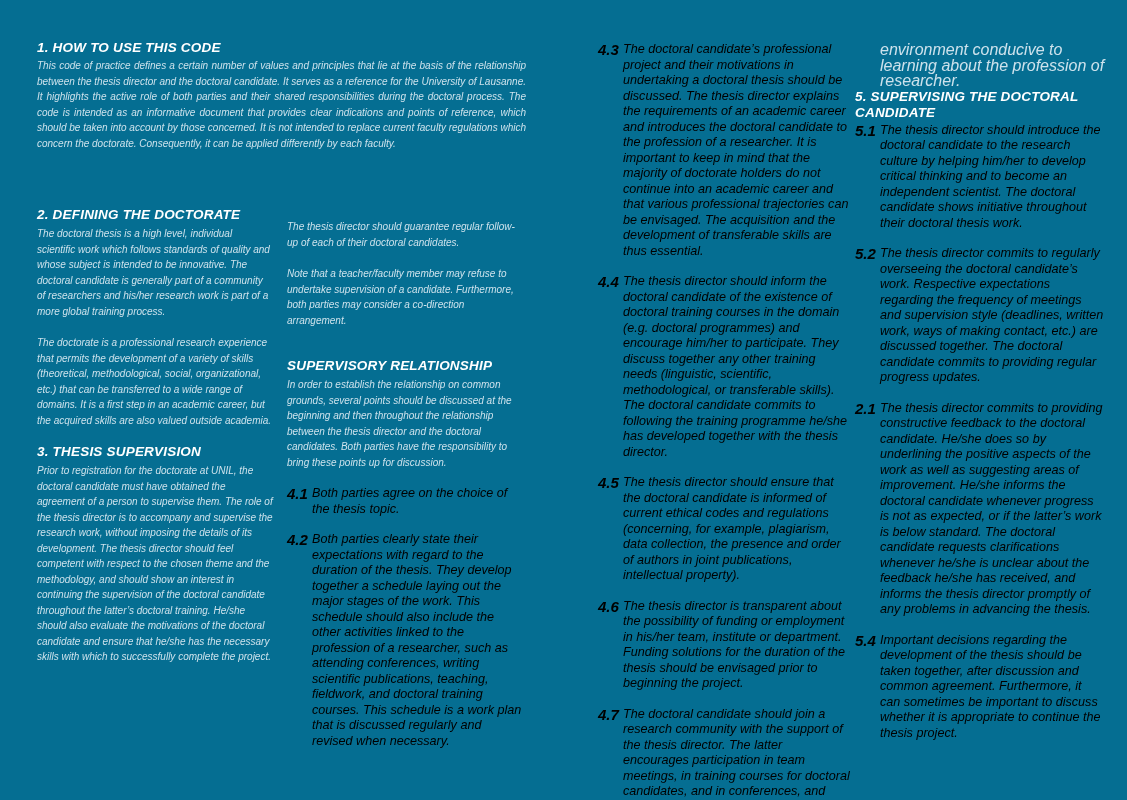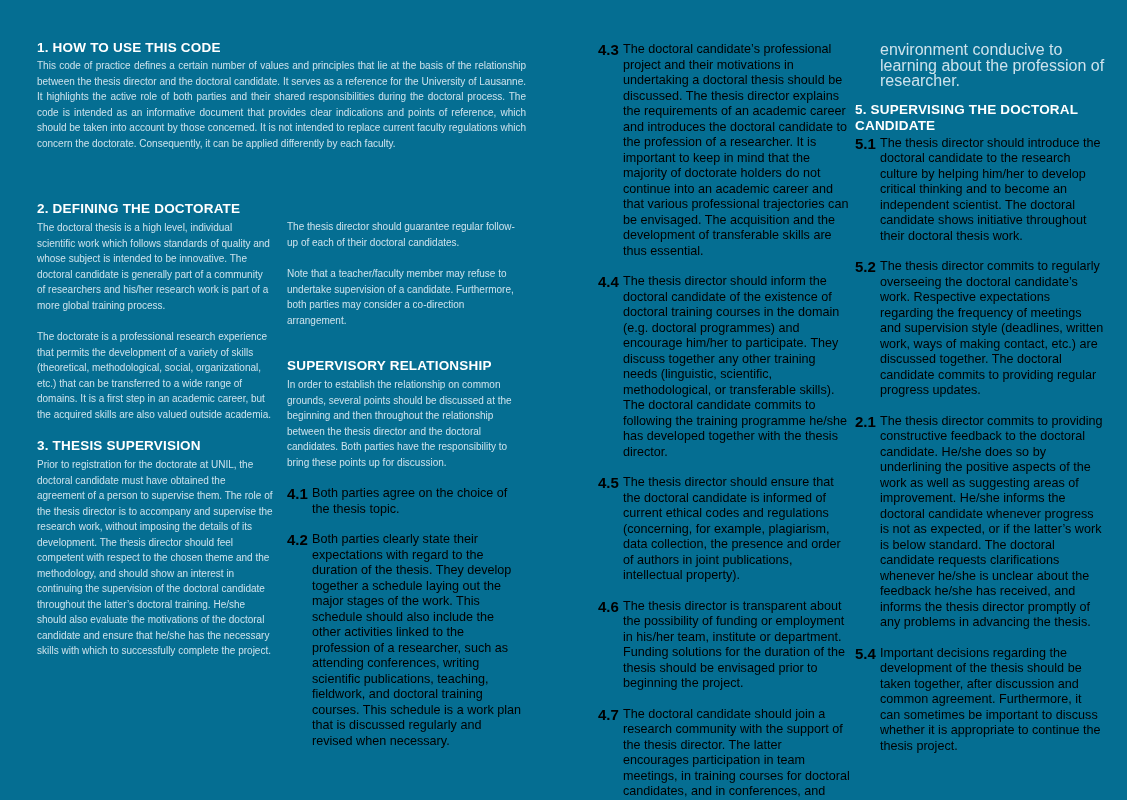--- a/index.html
+++ b/index.html
@@ -3,45 +3,46 @@
 <meta charset="utf-8">
 <style>
   html, body { margin: 0; padding: 0; }
   .page {
     position: relative;
     width: 1127px;
     height: 800px;
     background: #056e92;
     font-family: "Liberation Sans", sans-serif;
     overflow: hidden;
+    font-style: italic;
   }
   .heading {
     color: #ffffff;
     font-weight: bold;
     font-size: 13.5px;
     line-height: 16px;
     letter-spacing: 0.2px;
     margin: 0;
   }
   .body-text {
     color: #cde2ec;
     font-size: 10px;
     line-height: 15.5px;
     margin: 0 0 16px 0;
   }
   .sec1 { position: absolute; left: 37px; top: 40px; width: 489px; }
   .sec1 .body-text { text-align: justify; margin-top: 2px; }
-  .col1 { position: absolute; left: 37px;  top: 201px; width: 236px; }
+  .col1 { position: absolute; left: 37px;  top: 207px; width: 236px; }
   .col2 { position: absolute; left: 287px; top: 219px; width: 238px; }
   .col3 { position: absolute; left: 598px; top: 42px;  width: 252px; }
   .col4 { position: absolute; left: 855px; top: 42px;  width: 250px; }
   .col1 .heading { margin-bottom: 3px; }
   .h-sec3 { margin-top: 14px; }
   .h-sec4 { margin-top: 30px; margin-bottom: 3px; }
-  .h-sec5 { margin-top: 13px; margin-bottom: 2px; }
+  .h-sec5 { margin-bottom: 2px; }
   .item { display: flex; margin-bottom: 15px; }
   .item .num {
     flex: 0 0 25px;
     width: 25px;
     color: #000000;
     font-weight: bold;
     font-size: 15px;
     line-height: 15.5px;
   }
   .item .txt {

